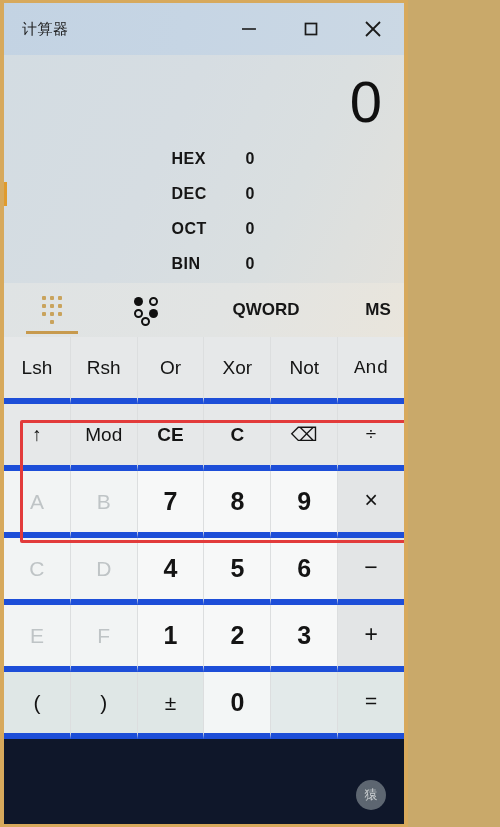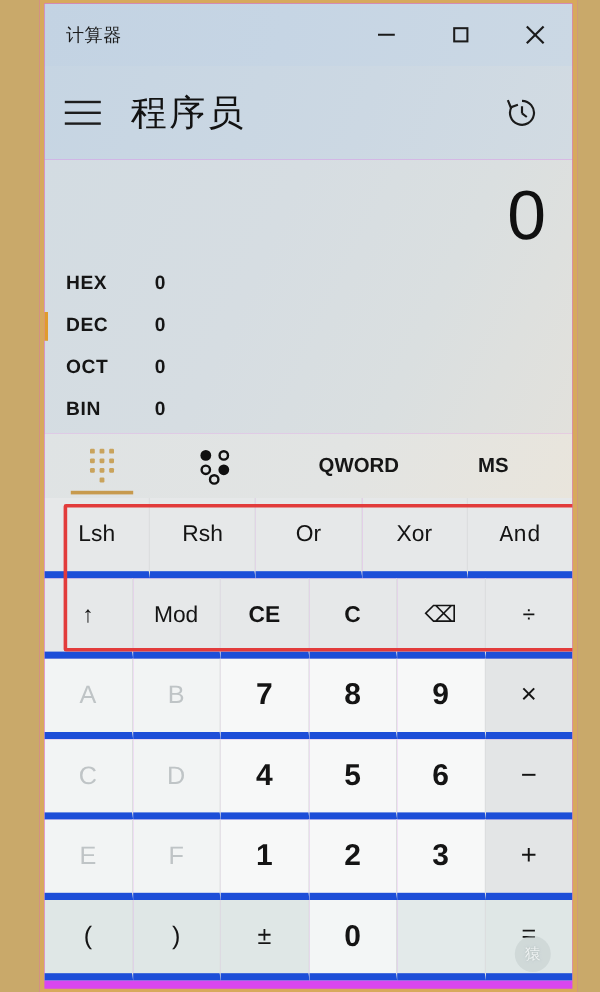--- a/index.html
+++ b/index.html
@@ -2,29 +2,28 @@
 <html><head>
 <meta charset="utf-8">
 <style>
   html,body{margin:0;padding:0;}
   body{
     width:500px;height:827px;overflow:hidden;
     font-family:"Liberation Sans","DejaVu Sans",sans-serif;
     background:#c9a96a;
   }
   #app{
-    position:relative;width:448px;height:827px;
+    position:relative;width:408px;height:827px;
     box-sizing:border-box;
     border-left:4px solid #d7a95c;
     border-right:4px solid #d7a95c;
     border-top:3px solid #d7a95c;
     border-bottom:3px solid #d7a95c;
-    background:#d946ef;
+    background:#0f172a;
     overflow:hidden;
-    margin-left:33px;
   }
 
   
   .titlebar{
     position:relative;height:52px;
     background:linear-gradient(100deg,#c3d3e3 0%,#c6d5e4 45%,#cbd8e4 100%);
     display:flex;align-items:center;
   }
   .title-text{
     margin-left:18px;font-size:15px;color:#1b1b1b;letter-spacing:.5px;
@@ -48,21 +47,21 @@
   .display{
     position:relative;height:228px;
     background:linear-gradient(115deg,#d3dce2 0%,#d6dde2 40%,#dadfe0 70%,#e2e1dc 100%);
   }
   .main-value{
     position:absolute;right:22px;top:18px;
     font-size:58px;color:#101010;font-weight:400;line-height:1;
   }
   .radix-list{position:absolute;left:0;top:86px;width:100%;}
   .radix-row{
-    position:relative;height:35px;display:flex;align-items:center;
+    position:relative;height:35px;display:flex;align-items:center;justify-content:center;
   }
   .radix-sel{
     position:absolute;left:-4px;top:6px;width:7px;height:24px;background:#e09b2d;
   }
   .radix-label{
     width:74px;margin-left:18px;font-size:16px;font-weight:bold;color:#151515;letter-spacing:.5px;
   }
   .radix-value{font-size:16px;font-weight:bold;color:#151515;}
 
   
@@ -152,36 +151,20 @@
       </div>
       <div class="wc">
         <svg width="24" height="24" viewBox="0 0 24 24">
           <line x1="5" y1="5" x2="19" y2="19" stroke="#1b1b1b" stroke-width="1.8"></line>
           <line x1="19" y1="5" x2="5" y2="19" stroke="#1b1b1b" stroke-width="1.8"></line>
         </svg>
       </div>
     </div>
   </div>
 
-  <div class="header">
-    <div class="hamburger">
-      <i></i>
-      <i></i>
-      <i></i>
-    </div>
-    <div class="mode-title">程序员</div>
-    <div class="history-btn">
-      <svg width="32" height="32" viewBox="0 0 32 32">
-        <path d="M16 6 A10 10 0 1 1 7.4 10.9" fill="none" stroke="#1b1b1b" stroke-width="1.8"></path>
-        <polyline points="4.2,5.5 6.6,11.4 12.6,9.2" fill="none" stroke="#1b1b1b" stroke-width="1.8"></polyline>
-        <line x1="16" y1="10.5" x2="16" y2="16.5" stroke="#1b1b1b" stroke-width="1.8"></line>
-        <line x1="16" y1="16.5" x2="20" y2="19.5" stroke="#1b1b1b" stroke-width="1.8"></line>
-      </svg>
-    </div>
-  </div>
 
   <div class="display">
     <div class="main-value">0</div>
     <div class="radix-list">
 
       <div class="radix-row">
         <div class="radix-label">HEX</div>
         <div class="radix-value">0</div>
       </div>
 
@@ -237,20 +220,21 @@
     <div class="tb-item tb-m">M˅</div>
   </div>
 
   <div class="keypad">
 
     <div class="krow">
       <div class="key func">Lsh</div>
       <div class="key func">Rsh</div>
       <div class="key func">Or</div>
       <div class="key func">Xor</div>
+      <div class="key func">Not</div>
       <div class="key func">And</div>
     </div>
 
     <div class="krow">
       <div class="key func">↑</div>
       <div class="key func">Mod</div>
       <div class="key func bold">CE</div>
       <div class="key func bold">C</div>
       <div class="key func">⌫</div>
       <div class="key func">÷</div>

